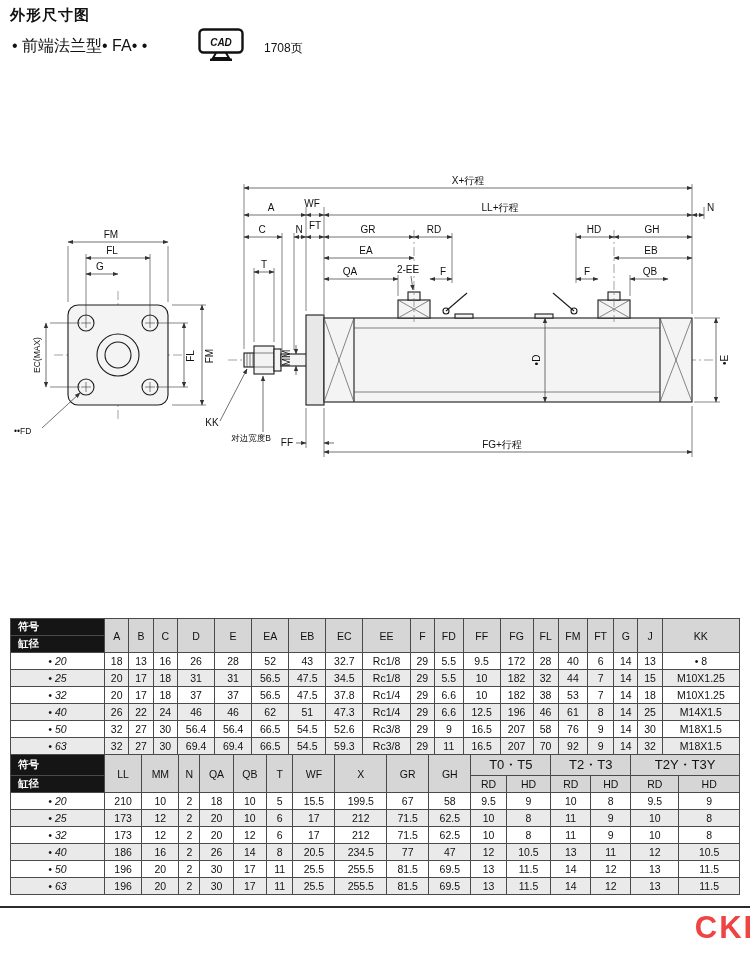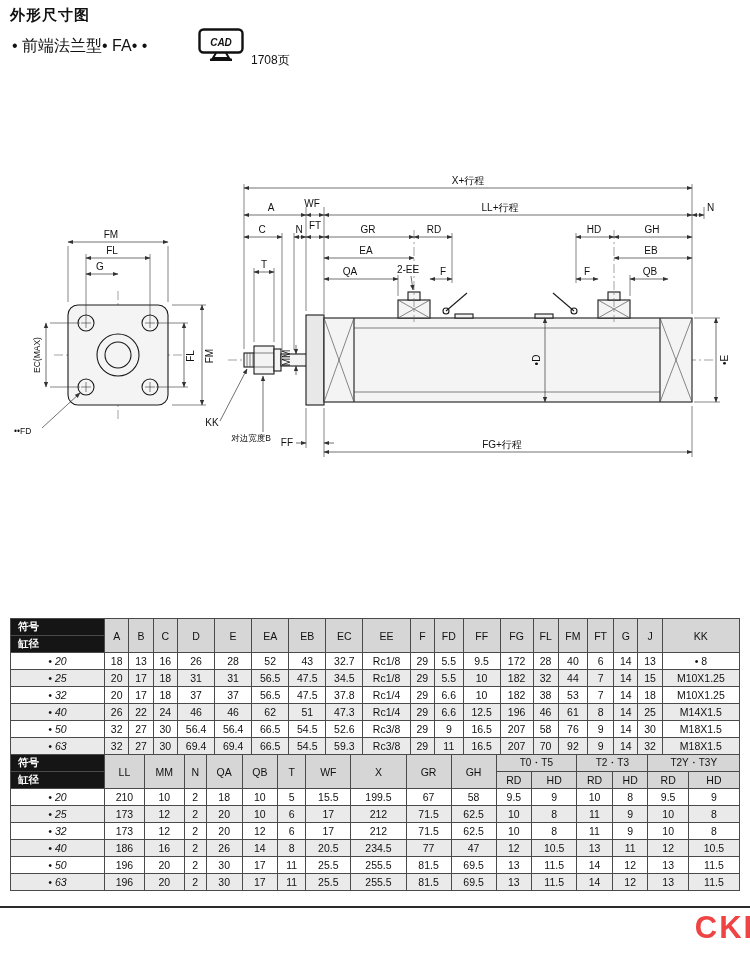--- a/index.html
+++ b/index.html
@@ -1,29 +1,29 @@
 <!DOCTYPE html>
 <html><head>
 <meta charset="utf-8">
 <style>
   html,body{margin:0;padding:0;background:#fff;}
   body{font-family:"Liberation Sans",sans-serif;color:#111;}
   .page{position:relative;width:750px;height:955px;background:#fff;overflow:hidden;padding-left:32px;}
   .title{position:absolute;left:10px;top:6px;font-size:15px;font-weight:bold;letter-spacing:1px;}
   .subtitle{position:absolute;left:12px;top:36px;font-size:16px;}
-  .cad-badge{position:absolute;left:198px;top:28px;display:flex;align-items:flex-start;gap:7px;}
-  .cad-page{font-size:12px;margin-top:24px;}
+  .cad-badge{position:absolute;left:198px;top:28px;display:flex;align-items:flex-start;gap:20px;}
+  .cad-page{font-size:12px;margin-top:12px;}
   .drawing{position:absolute;left:0;top:160px;}
   .tables{position:absolute;left:10px;top:618px;width:726px;}
   table{border-collapse:collapse;width:730px;font-size:10.5px;table-layout:auto;}
   table + table{margin-top:-1px;}
   th,td{border:1px solid #4a4a4a;text-align:center;padding:1px 2px;height:14px;white-space:nowrap;}
   th.dark{background:#151515;color:#fff;text-align:left;padding-left:7px;font-weight:bold;width:84px;}
   th.colhead{background:#d6d6d6;font-weight:normal;color:#111;}
-  th.grp{font-size:10px;}
+  th.grp{font-size:13px;}
   tbody tr:nth-child(even){background:#eaeaea;}
   td.bore{text-align:center;font-style:italic;}
   .bottom-rule{position:absolute;left:0;top:906px;width:750px;border-top:2px solid #2b2b2b;}
   .logo{position:absolute;right:14px;top:910px;font-size:31px;font-weight:bold;color:#ef4444;letter-spacing:2px;text-align:right;}
   
   svg text{font-family:"Liberation Sans",sans-serif;font-size:10px;fill:#111;}
   svg text.sm{font-size:8.5px;}
   .part{fill:#f4f4f4;stroke:#1a1a1a;stroke-width:1.1;}
   .part2{fill:#e8e8e8;stroke:#1a1a1a;stroke-width:1.1;}
   .s{stroke:#1a1a1a;stroke-width:1.1;fill:none;}

